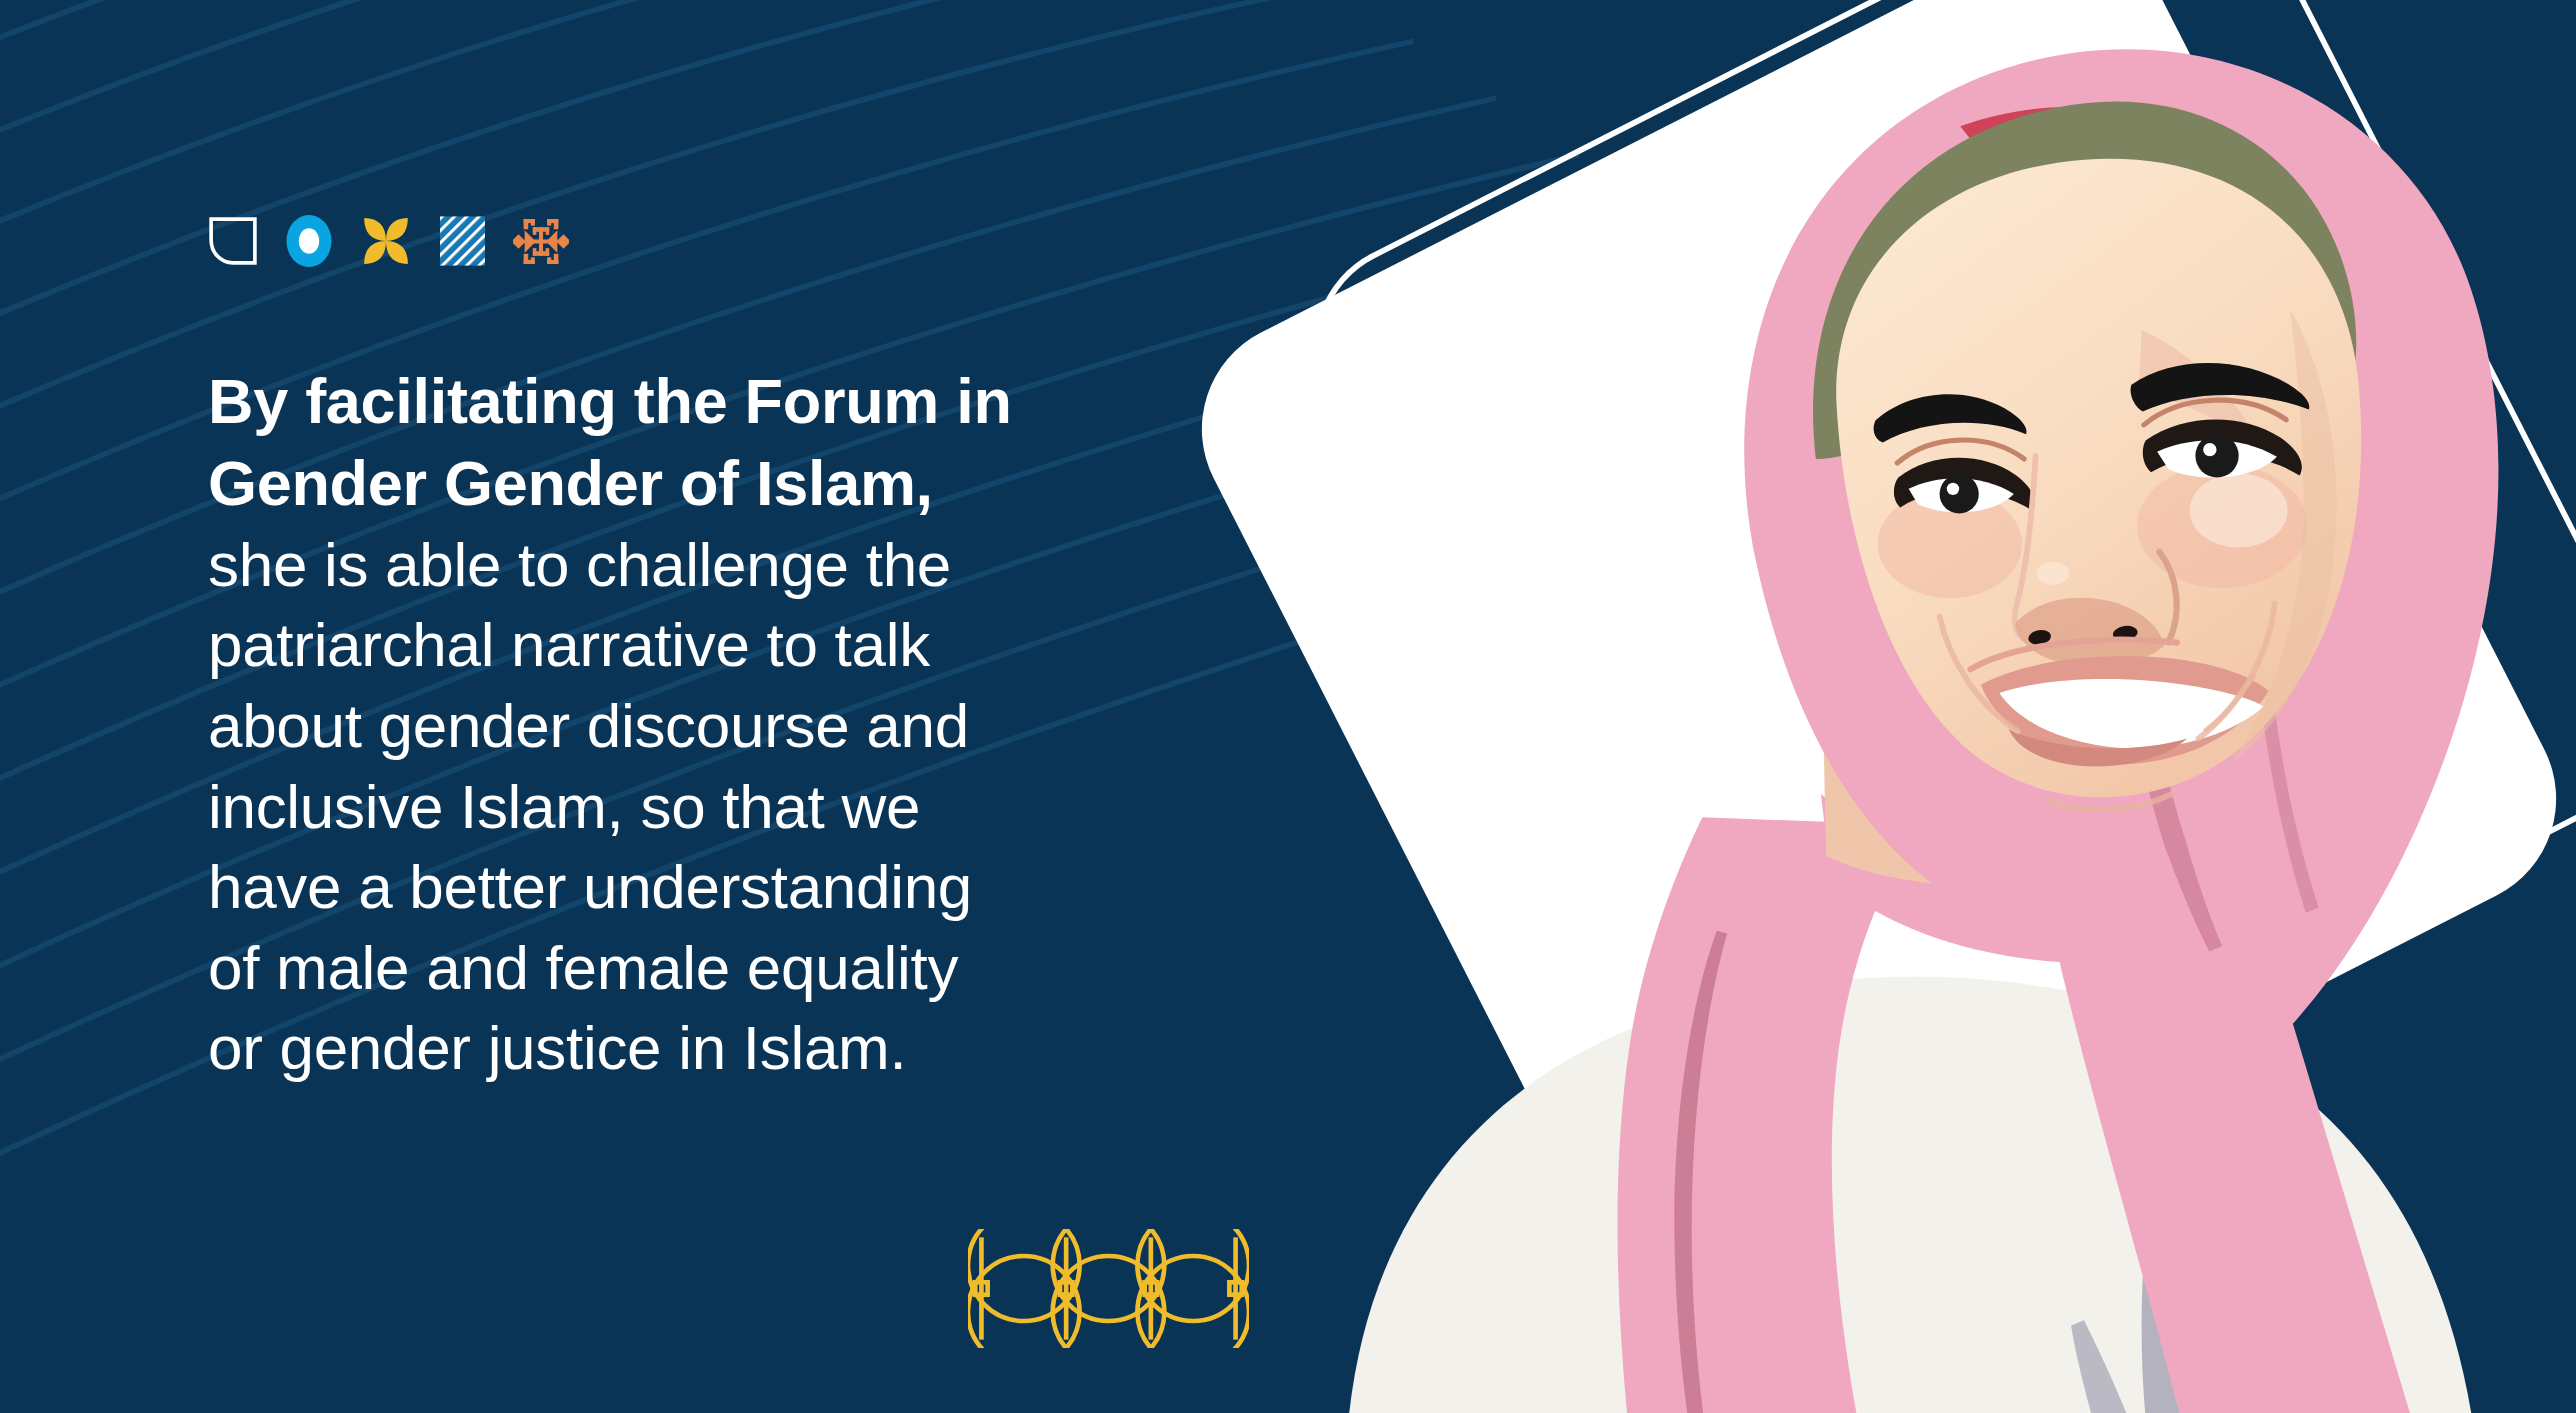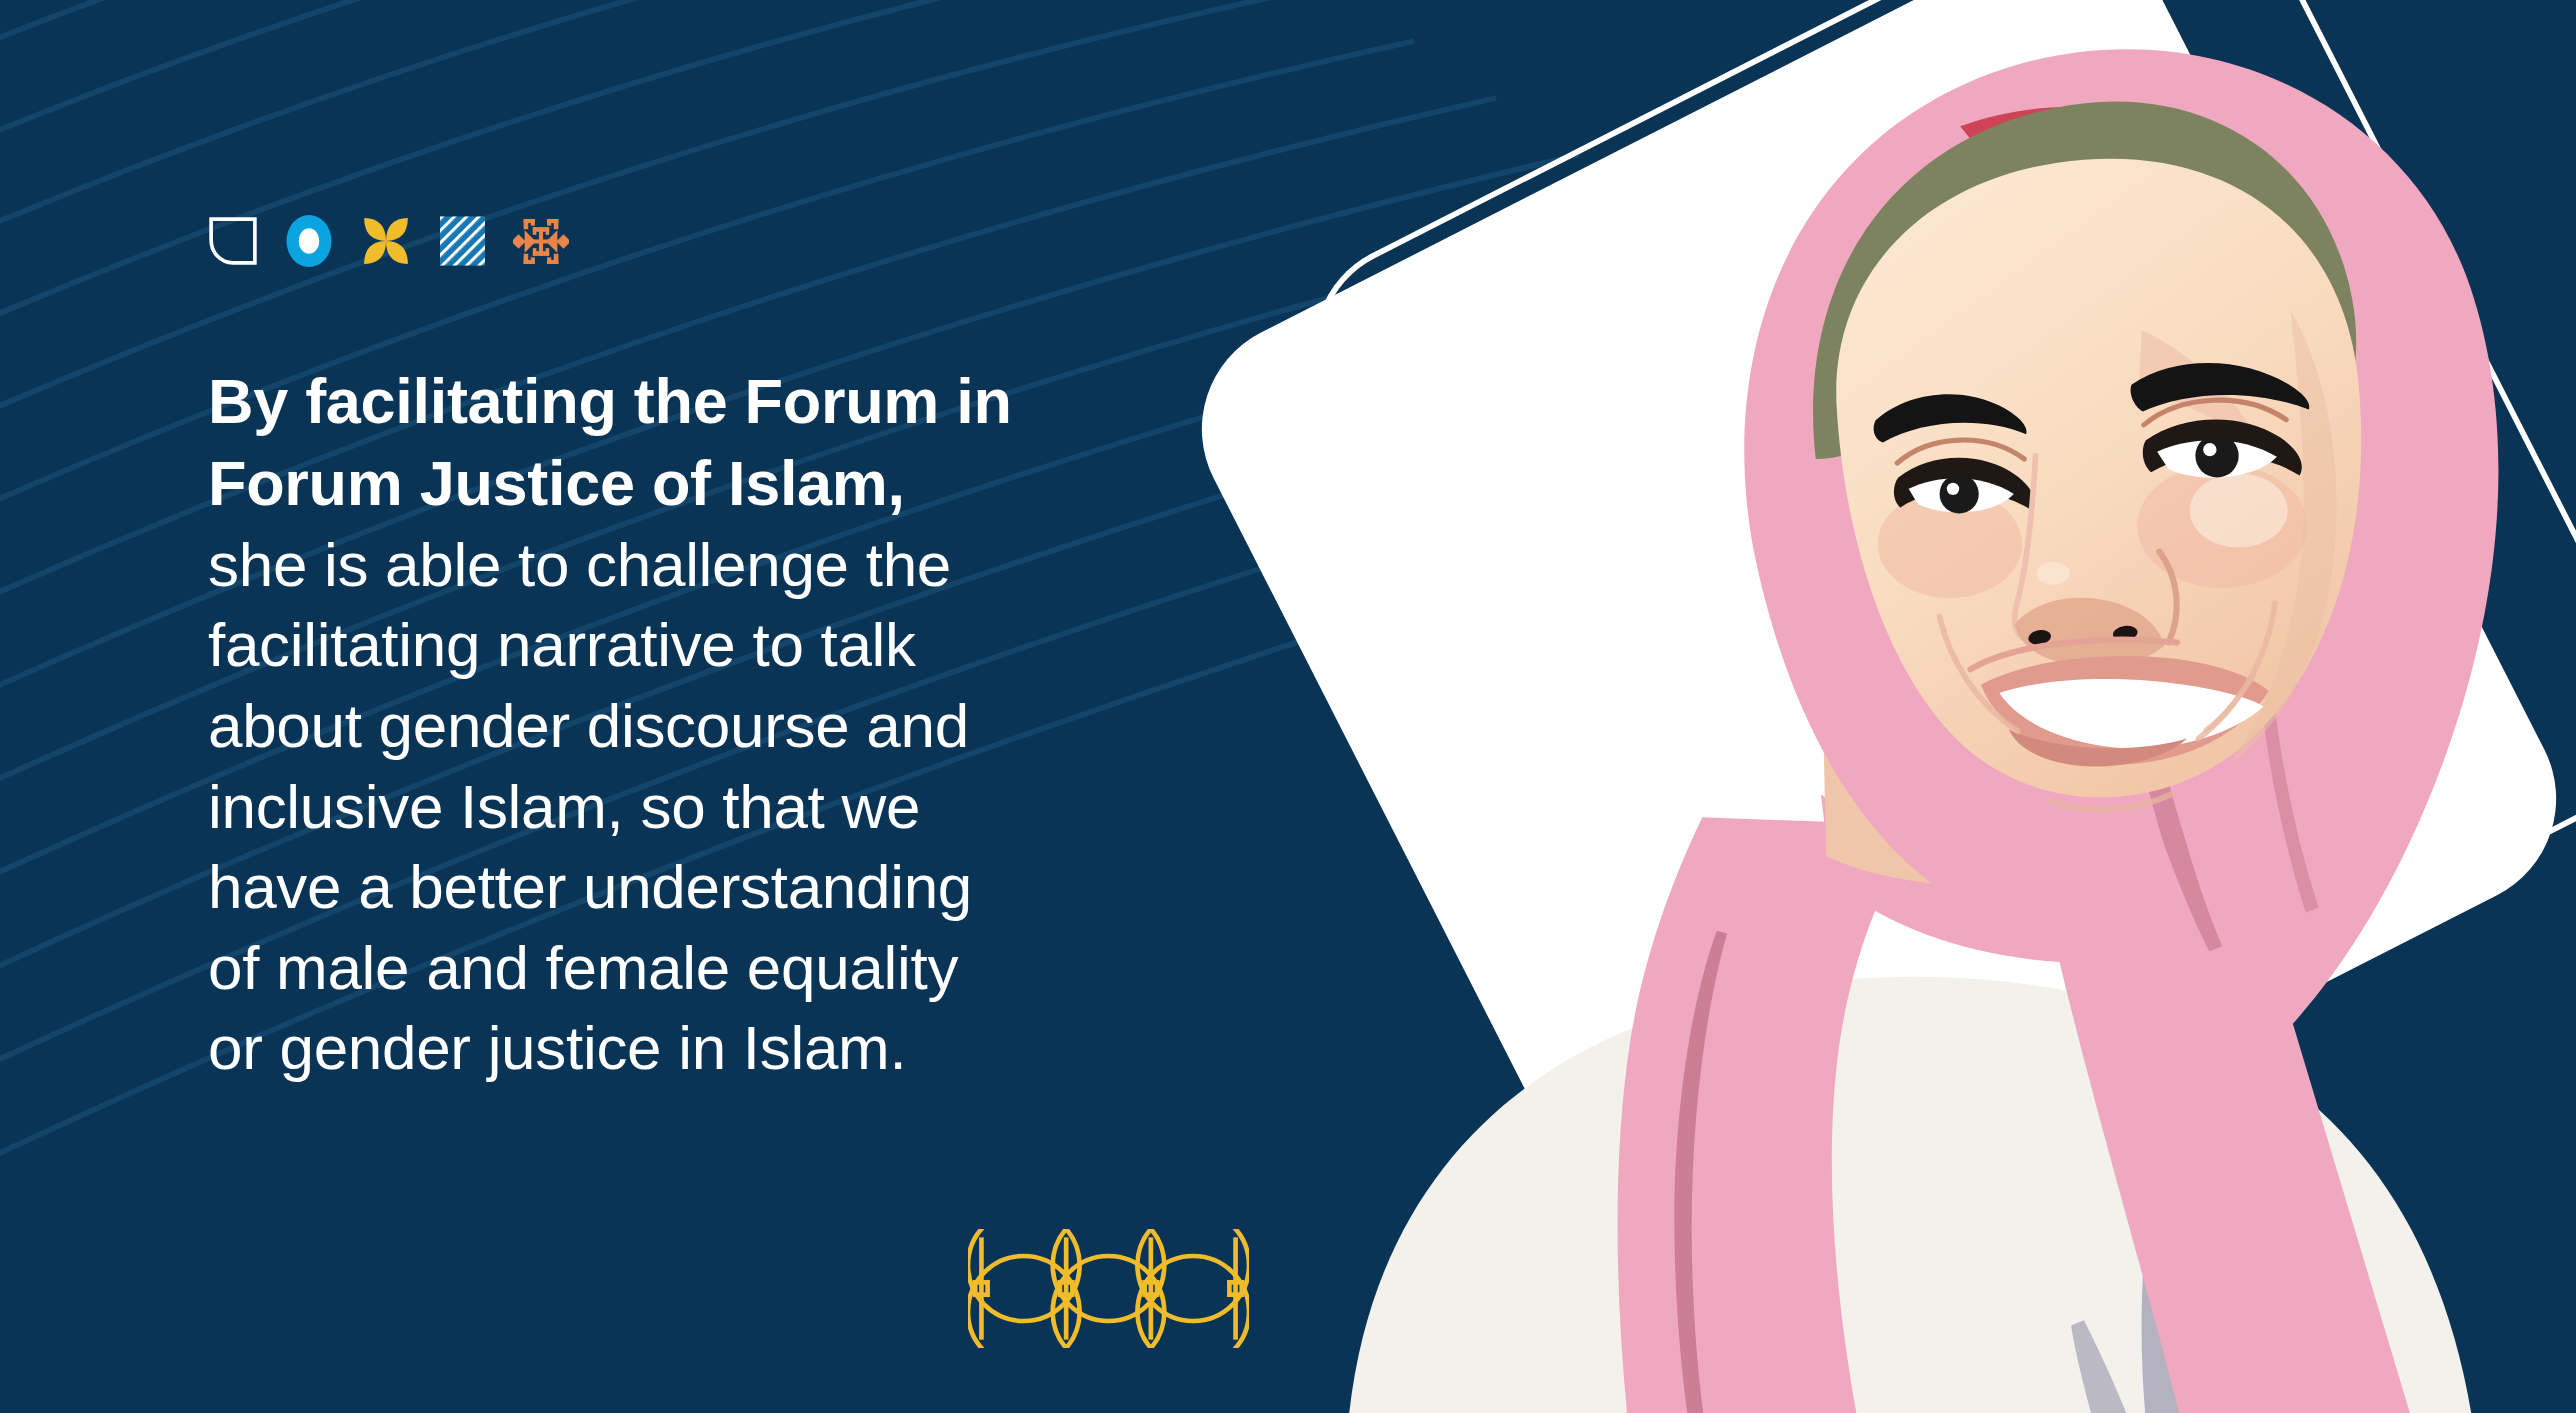--- a/index.html
+++ b/index.html
@@ -359,23 +359,23 @@
           <rect x="79" y="70" width="9" height="20"></rect>
             <rect x="66" y="82" width="22" height="8"></rect>
           <rect x="66" y="77" width="8" height="13"></rect>
         </g>
       </svg>
     </span>
   </div>
 
   <div class="text-block">
     <p class="headline">By facilitating the Forum in
-Forum Justice of Islam,</p>
+Gender Gender of Islam,</p>
     <p class="body-copy">she is able to challenge the
-facilitating narrative to talk
+patriarchal narrative to talk
 about gender discourse and
 inclusive Islam, so that we
 have a better understanding
 of male and female equality
 or gender justice in Islam.</p>
   </div>
 
   <div class="ornament">
     <svg width="281" height="119" viewBox="0 0 544 230">
       <g fill="none" stroke="#f0bc2b" stroke-width="9">

